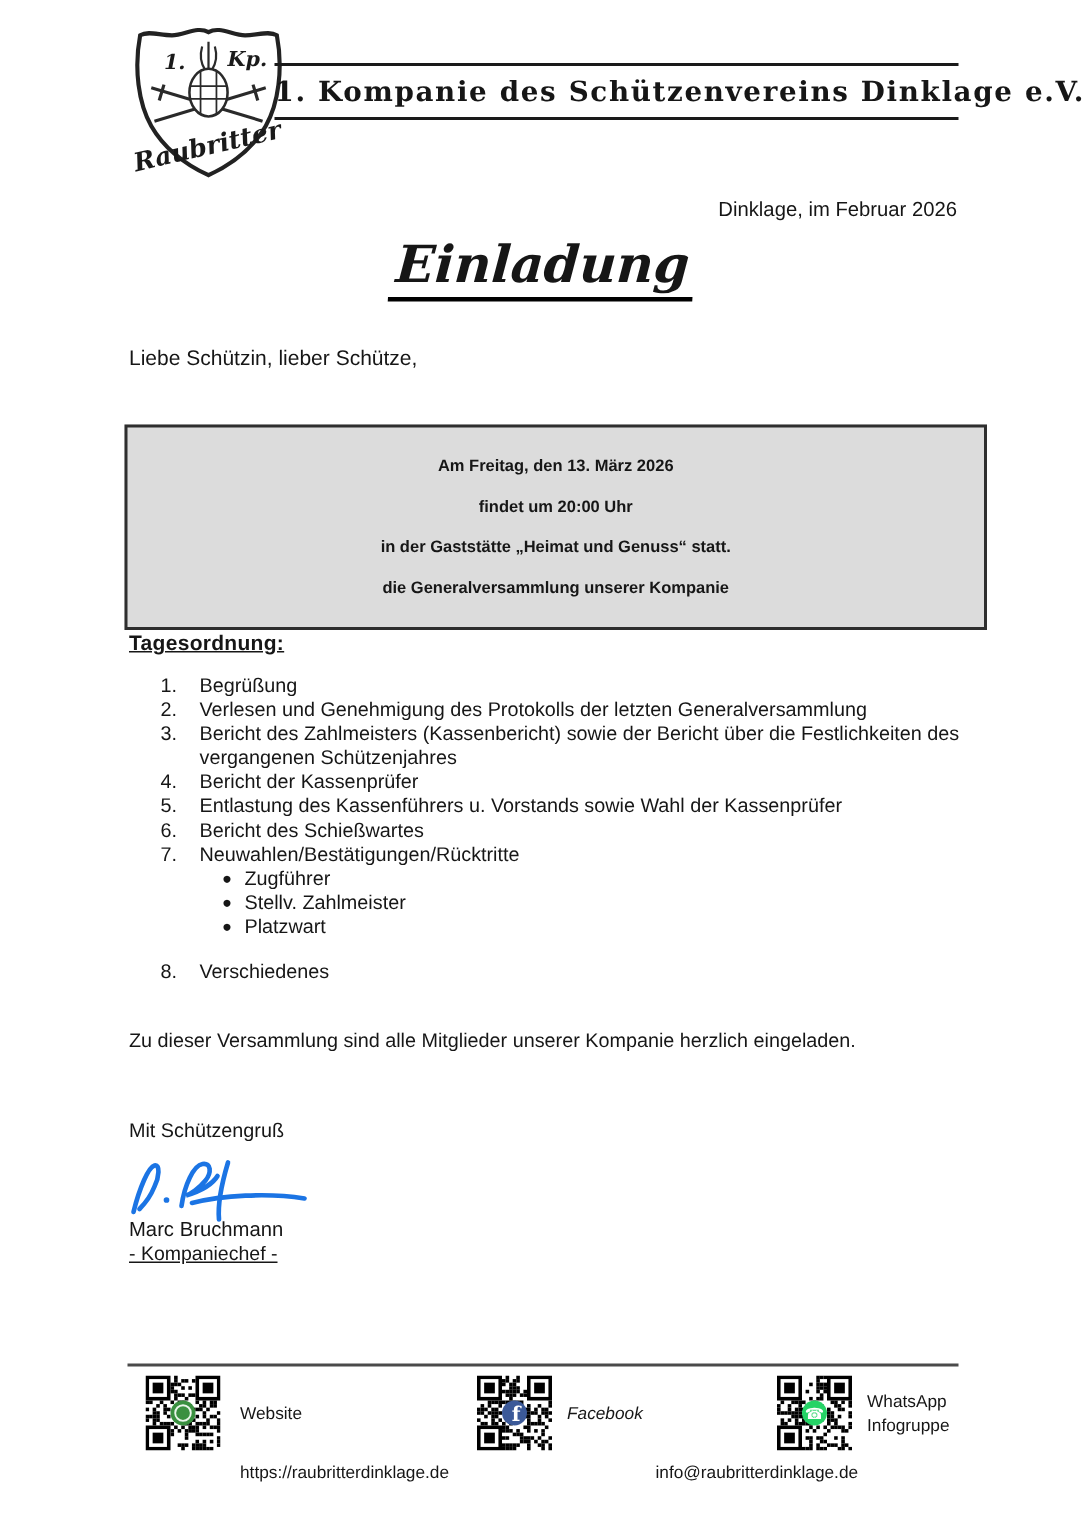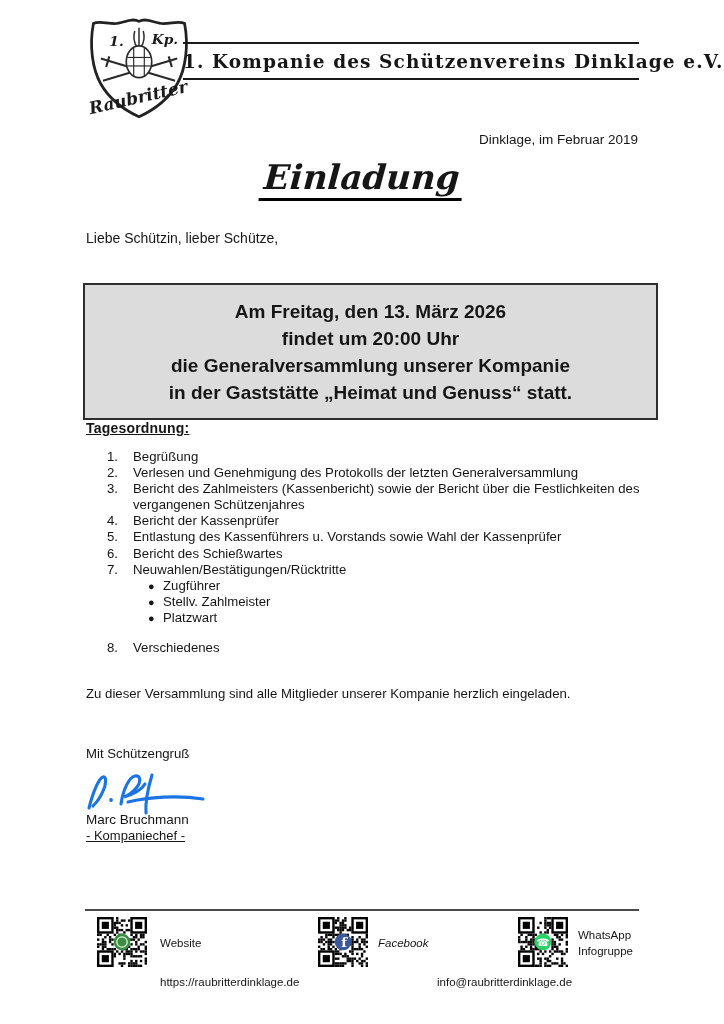--- a/index.html
+++ b/index.html
@@ -19,21 +19,21 @@
   .headline-wrap{position:absolute;left:0;top:157px;width:724px;text-align:center;}
   .headline{display:inline-block;font-family:"DejaVu Serif","Liberation Serif",serif;
             font-style:italic;font-weight:bold;font-size:34px;
             padding:0 4px 1px 4px;border-bottom:3px solid #000;transform:skewX(-4deg);}
 
   .salutation{position:absolute;left:86px;top:230px;font-size:14px;}
 
   .notice-box{position:absolute;left:83px;top:283px;width:551px;
               background:#dcdcdc;border:2px solid #2e2e2e;
               padding:13px 10px 12px 10px;text-align:center;}
-  .notice-box div{font-weight:bold;font-size:19px;line-height:27px;}
+  .notice-box div{font-weight:bold;font-size:11px;line-height:27px;}
 
   .agenda-title{position:absolute;left:86px;top:420px;font-size:14px;font-weight:bold;
                 text-decoration:underline;letter-spacing:.2px;}
   .agenda{position:absolute;left:86px;top:449px;width:562px;font-size:13.2px;}
   .agenda .row{display:flex;line-height:16.1px;}
   .agenda .num{width:26px;margin-left:21px;flex:none;}
   .agenda .txt{flex:1;}
   .agenda .sub{display:flex;line-height:16.1px;padding-left:62px;}
   .agenda .bullet{width:15px;flex:none;font-size:11px;}
   .agenda .last{margin-top:14px;}
@@ -74,33 +74,33 @@
       <line x1="39" y1="41" x2="61" y2="41" stroke-width="1.1"></line>
       <line x1="39" y1="49" x2="61" y2="49" stroke-width="1.1"></line>
       <line x1="45" y1="32" x2="45" y2="59" stroke-width="1.1"></line>
       <line x1="55" y1="32" x2="55" y2="59" stroke-width="1.1"></line>
     </g>
     <text x="50" y="84" transform="rotate(-13 50 82)" text-anchor="middle" font-family="DejaVu Serif,serif" font-weight="bold" font-style="italic" font-size="16" fill="#1a1a1a">Raubritter</text>
   </svg>
 
   <div class="masthead">1. Kompanie des Schützenvereins Dinklage e.V.</div>
 
-  <div class="dateline">Dinklage, im Februar 2019</div>
+  <div class="dateline">Dinklage, im Februar 2026</div>
 
   <div class="headline-wrap">
     <span class="headline">Einladung</span>
   </div>
 
   <div class="salutation">Liebe Schützin, lieber Schütze,</div>
 
   <div class="notice-box">
     <div>Am Freitag, den 13. März 2026</div>
     <div>findet um 20:00 Uhr</div>
+    <div>in der Gaststätte „Heimat und Genuss“ statt.</div>
     <div>die Generalversammlung unserer Kompanie</div>
-    <div>in der Gaststätte „Heimat und Genuss“ statt.</div>
   </div>
 
   <div class="agenda-title">Tagesordnung:</div>
   <div class="agenda">
     <div class="row">
       <span class="num">1.</span>
       <span class="txt">Begrüßung</span>
     </div>
     <div class="row">
       <span class="num">2.</span>

